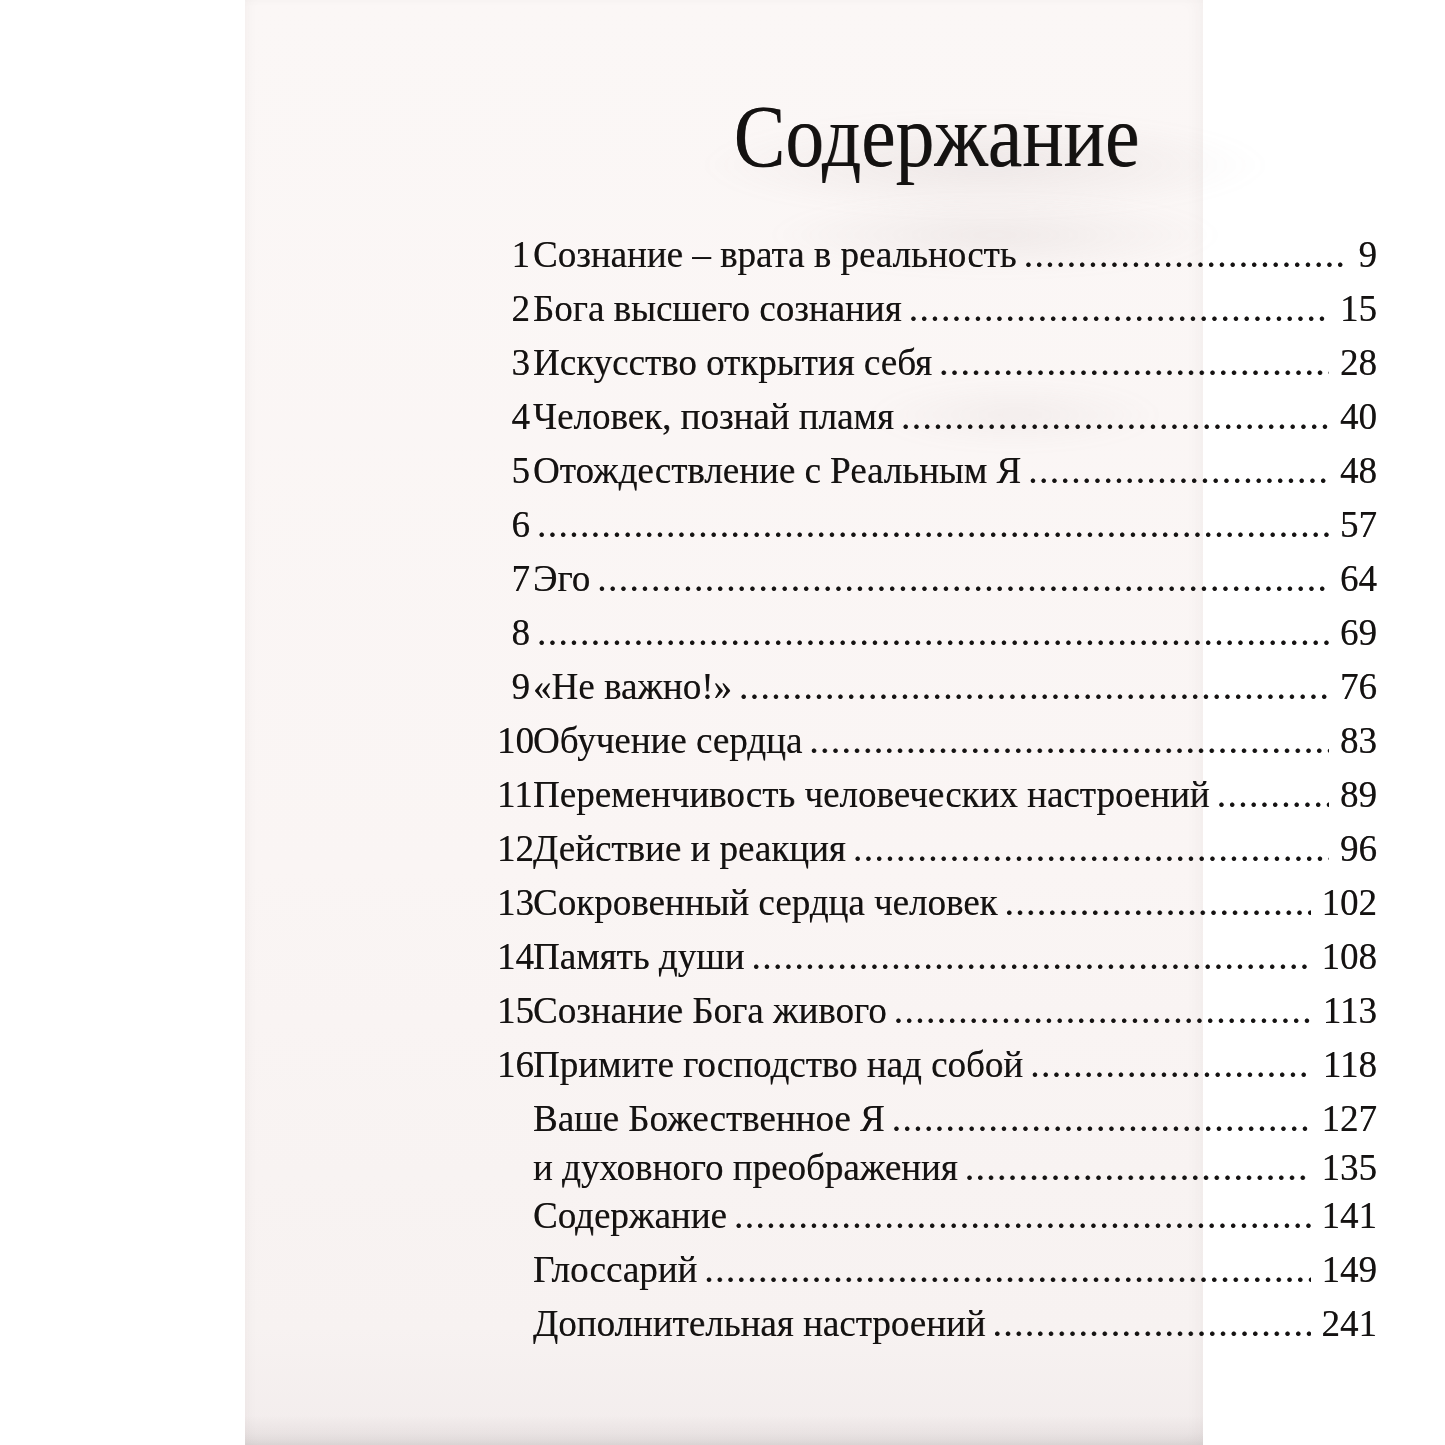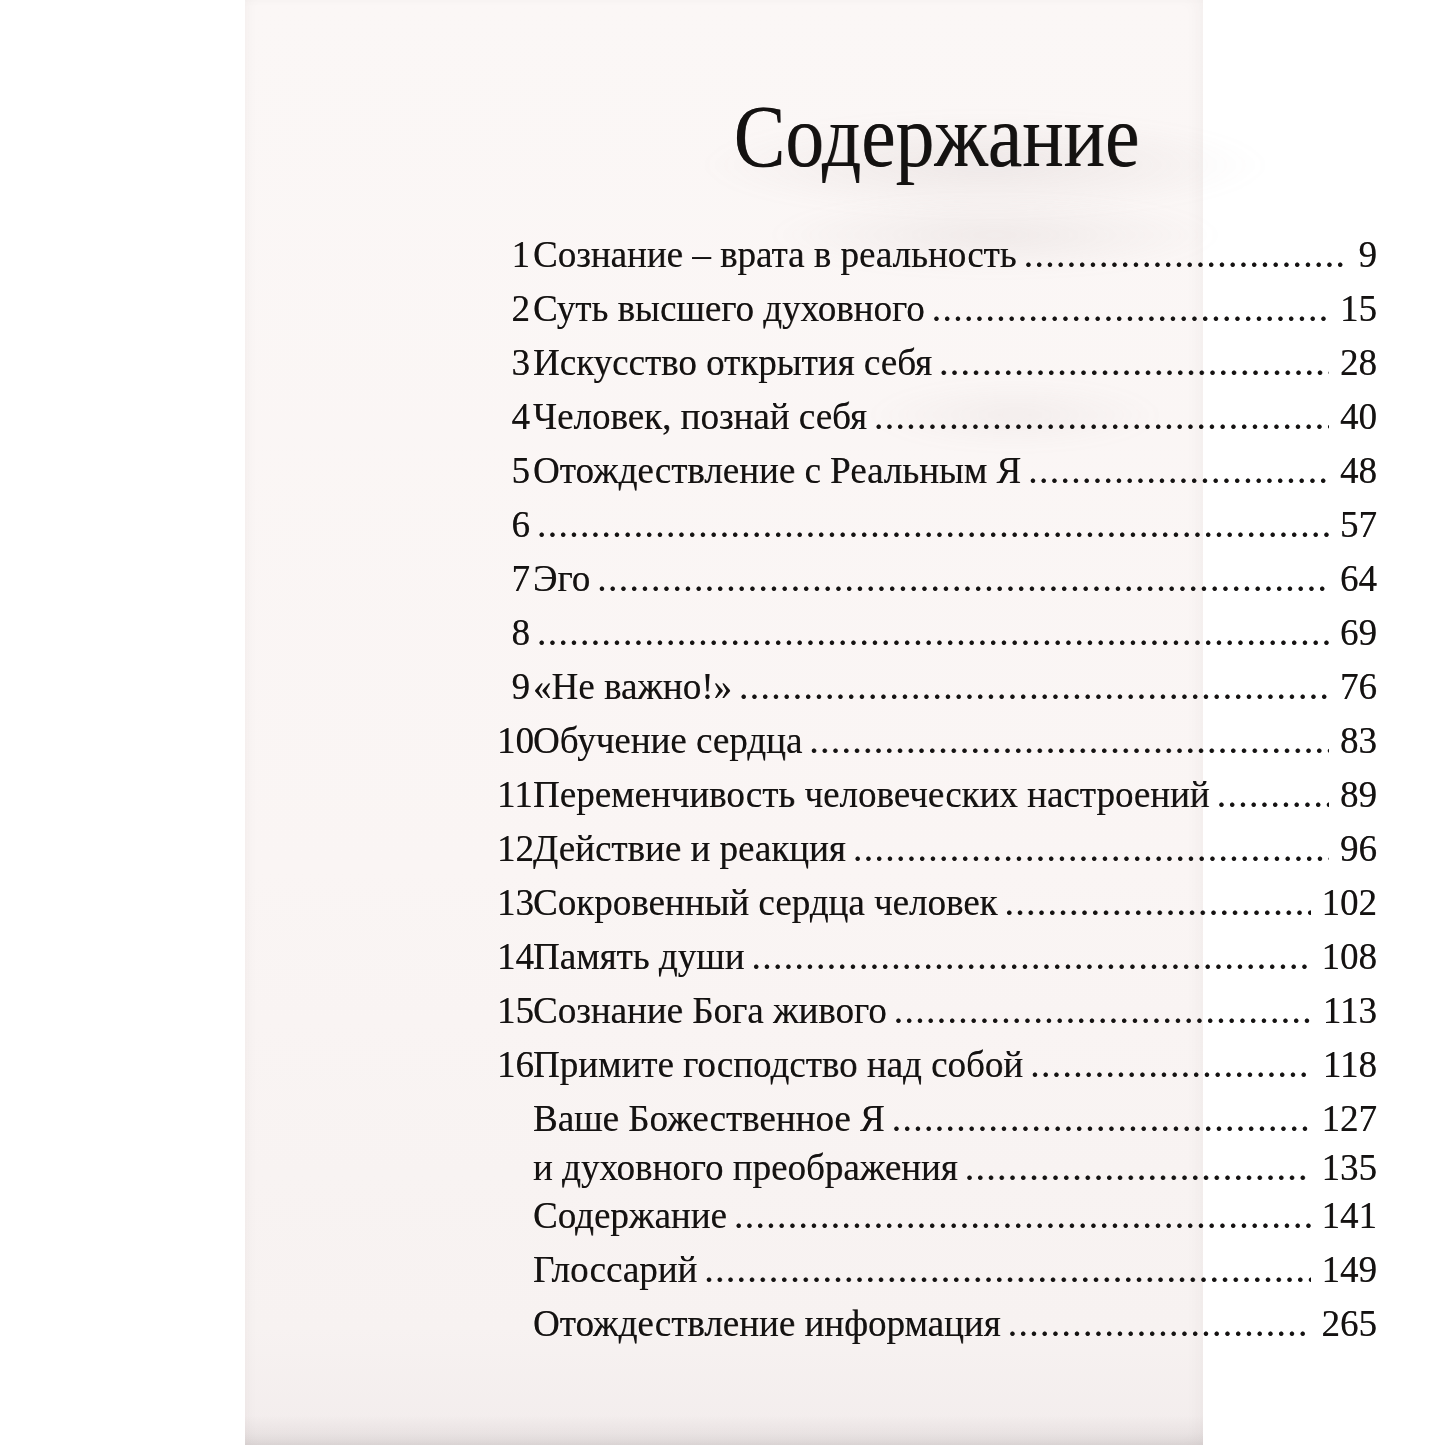--- a/index.html
+++ b/index.html
@@ -123,33 +123,33 @@
 
     <div id="toc-rows">
         <div class="row">
           <span class="num">1</span>
           <span class="titl">Сознание – врата в реальность</span>
           <span class="dots">................................................................................................................................................................</span>
           <span class="pg">9</span>
         </div>
         <div class="row">
           <span class="num">2</span>
-          <span class="titl">Суть высшего духовного</span>
+          <span class="titl">Бога высшего сознания</span>
           <span class="dots">................................................................................................................................................................</span>
           <span class="pg">15</span>
         </div>
         <div class="row">
           <span class="num">3</span>
           <span class="titl">Искусство открытия себя</span>
           <span class="dots">................................................................................................................................................................</span>
           <span class="pg">28</span>
         </div>
         <div class="row">
           <span class="num">4</span>
-          <span class="titl">Человек, познай себя</span>
+          <span class="titl">Человек, познай пламя</span>
           <span class="dots">................................................................................................................................................................</span>
           <span class="pg">40</span>
         </div>
         <div class="row">
           <span class="num">5</span>
           <span class="titl">Отождествление с Реальным Я</span>
           <span class="dots">................................................................................................................................................................</span>
           <span class="pg">48</span>
         </div>
         <div class="row">
@@ -235,19 +235,19 @@
           <span class="pg">141</span>
         </div>
         <div class="row">
           <span class="num"></span>
           <span class="titl">Глоссарий</span>
           <span class="dots">................................................................................................................................................................</span>
           <span class="pg">149</span>
         </div>
         <div class="row">
           <span class="num"></span>
-          <span class="titl">Отождествление информация</span>
-          <span class="dots">................................................................................................................................................................</span>
-          <span class="pg">265</span>
+          <span class="titl">Дополнительная настроений</span>
+          <span class="dots">................................................................................................................................................................</span>
+          <span class="pg">241</span>
         </div>
       </div>
   </div>
 </div>
 
 </body></html>

